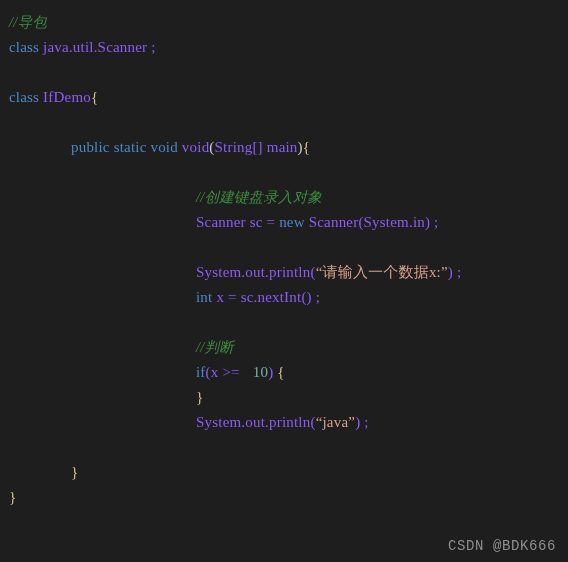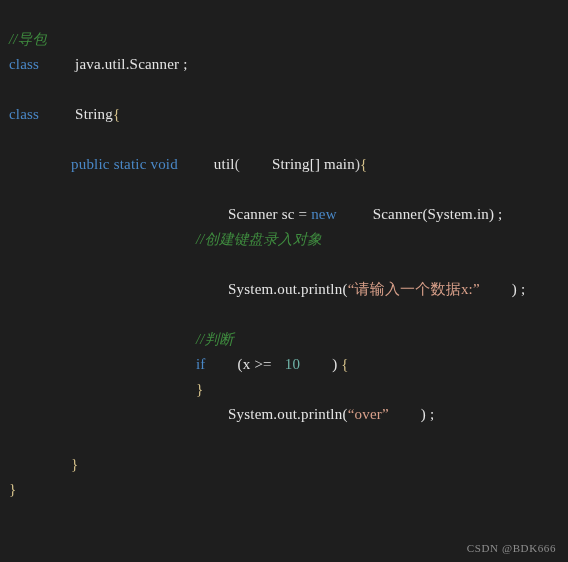--- a/index.html
+++ b/index.html
@@ -14,84 +14,85 @@
     background: #1e1e1e;
     overflow: hidden;
     font-family: "Liberation Serif", "DejaVu Serif", serif;
   }
   .code-area {
     position: absolute;
     left: 0;
     top: 0;
     width: 568px;
     height: 562px;
-    padding: 27px 0 0 0;
+    padding: 10px 0 0 0;
     box-sizing: border-box;
   }
   .line {
     height: 25px;
     line-height: 25px;
     font-size: 15px;
     white-space: pre;
     letter-spacing: 0.2px;
     color: #c8c8c8;
   }
   .line .seg { white-space: pre; }
 
   
   .kw      { color: #4a88c7; }
-  .plain   { color: #e5e5e5; margin-left: 32px; }
+  .plain   { color: #8b5cf6; }
   .comment { color: #3f8c3f; font-style: italic; font-size: 14.5px; }
   .str     { color: #d9a08a; margin-top: 42px; }
   .num     { color: #6fb3a8; margin-left: 13px; }
   .brace   { color: #d4c08a; }
   .punct   { color: #cfcfcf; }
 
   
   .i0 { padding-left: 9px; }
   .i1 { padding-left: 71px; }
   .i2 { padding-left: 196px; }
   .i3 { padding-left: 258px; }
 
   .blank { height: 25px; }
 
   .watermark {
     position: absolute;
     right: 12px;
     bottom: 8px;
-    font-family: Liberation Serif, serif;
-    font-size: 11px;
+    font-family: Liberation Mono, monospace;
+    font-size: 14px;
     color: #8e8e8e;
     letter-spacing: 0.6px;
     margin-left: 47px;
   }
 </style>
 </head>
 <body>
 
 <div id="screenshot">
 
   <div class="code-area">
     <div id="code-lines">
         <div class="line i0"><span class="seg comment">//导包</span></div>
         <div class="line i0"><span class="seg kw">class</span><span class="seg plain"> java.util.Scanner ;</span></div>
         <div class="line i0 blank"></div>
-        <div class="line i0"><span class="seg kw">class</span><span class="seg plain"> String</span><span class="seg brace">{</span></div>
+        <div class="line i0"><span class="seg kw">class</span><span class="seg plain"> IfDemo</span><span class="seg brace">{</span></div>
         <div class="line i0 blank"></div>
-        <div class="line i1"><span class="seg kw">public static void</span><span class="seg plain"> util</span><span class="seg punct">(</span><span class="seg plain">String[] main</span><span class="seg punct">)</span><span class="seg brace">{</span></div>
+        <div class="line i1"><span class="seg kw">public static void</span><span class="seg plain"> void</span><span class="seg punct">(</span><span class="seg plain">String[] main</span><span class="seg punct">)</span><span class="seg brace">{</span></div>
         <div class="line i0 blank"></div>
+        <div class="line i2"><span class="seg comment">//创建键盘录入对象</span></div>
         <div class="line i2"><span class="seg plain">Scanner sc = </span><span class="seg kw">new</span><span class="seg plain"> Scanner(System.in) ;</span></div>
-        <div class="line i2"><span class="seg comment">//创建键盘录入对象</span></div>
         <div class="line i0 blank"></div>
         <div class="line i2"><span class="seg plain">System.out.println(</span><span class="seg str">“请输入一个数据x:”</span><span class="seg plain">) ;</span></div>
+        <div class="line i2"><span class="seg kw">int</span><span class="seg plain"> x = sc.nextInt() ;</span></div>
         <div class="line i0 blank"></div>
         <div class="line i2"><span class="seg comment">//判断</span></div>
         <div class="line i2"><span class="seg kw">if</span><span class="seg plain">(x &gt;=</span><span class="seg num">10</span><span class="seg plain">) </span><span class="seg brace">{</span></div>
         <div class="line i2"><span class="seg brace">}</span></div>
-        <div class="line i2"><span class="seg plain">System.out.println(</span><span class="seg str">“over”</span><span class="seg plain">) ;</span></div>
+        <div class="line i2"><span class="seg plain">System.out.println(</span><span class="seg str">“java”</span><span class="seg plain">) ;</span></div>
         <div class="line i0 blank"></div>
         <div class="line i1"><span class="seg brace">}</span></div>
         <div class="line i0"><span class="seg brace">}</span></div>
       </div>
   </div>
 
   <div class="watermark">CSDN @BDK666</div>
 
 </div>
 

